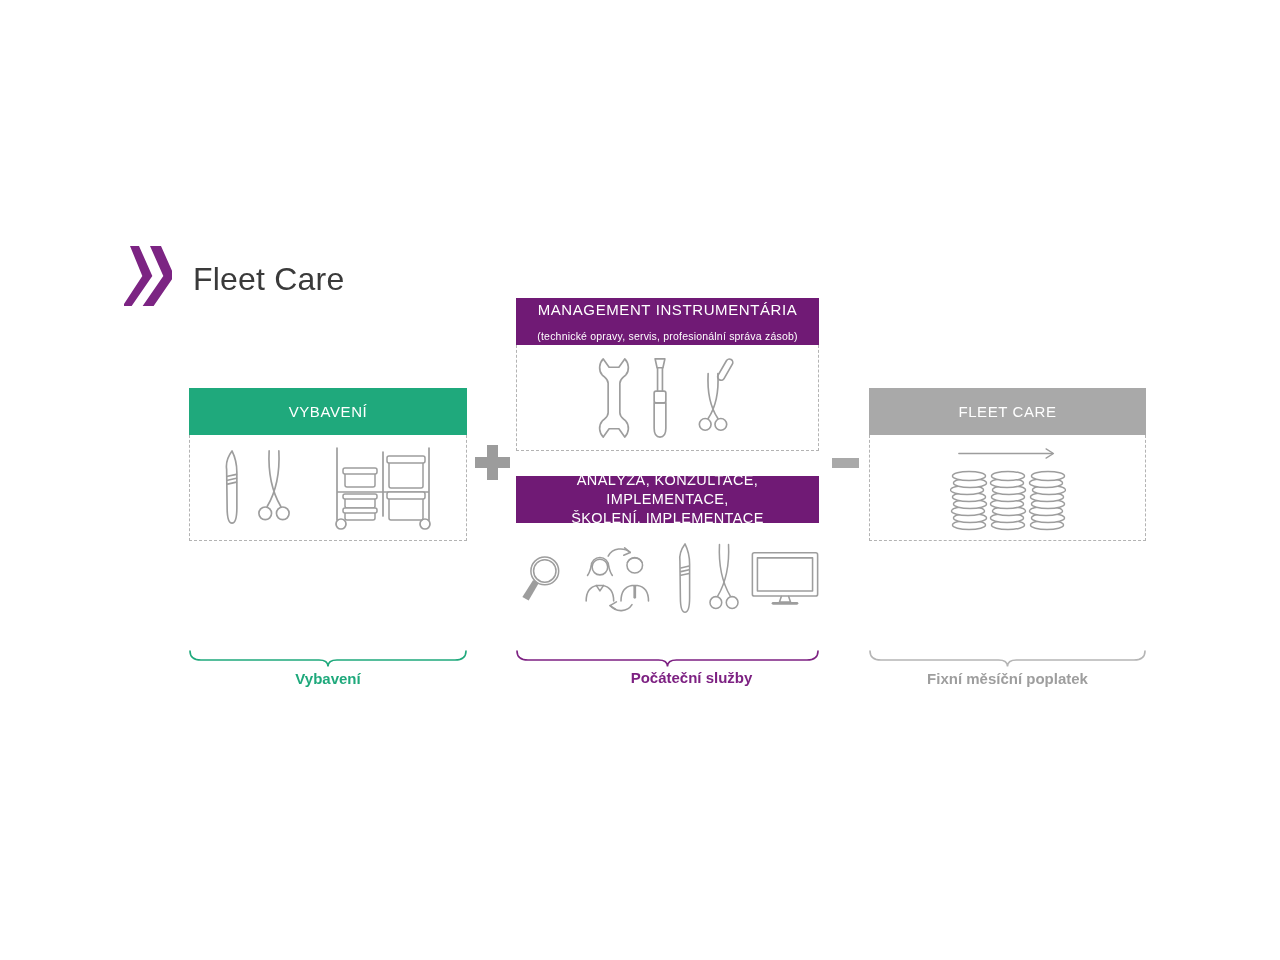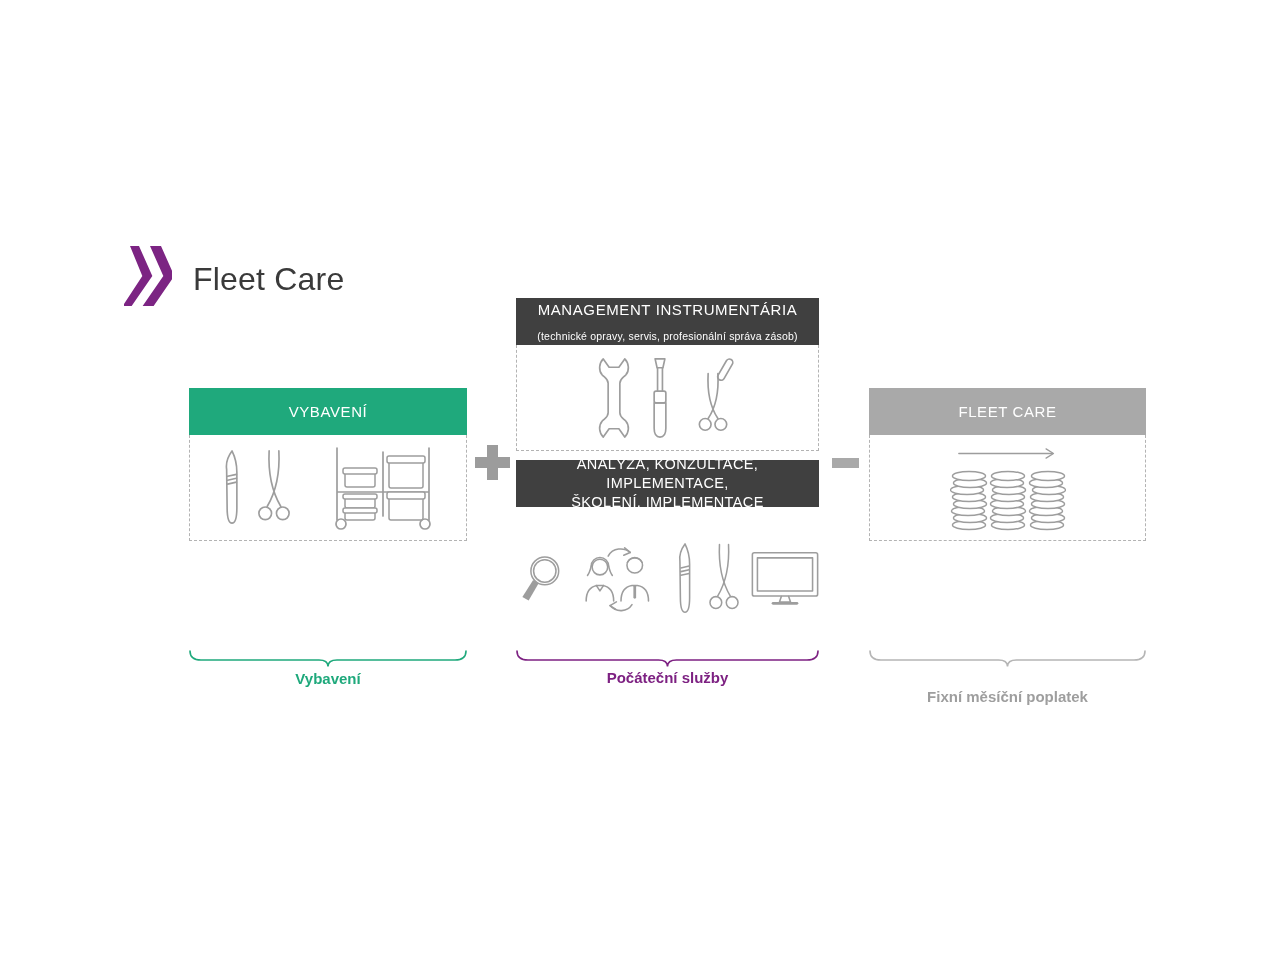--- a/index.html
+++ b/index.html
@@ -10,21 +10,21 @@
   
   .brand-title{font-size:32px;color:#3a3a3a;letter-spacing:.2px;}
 
   
   .col-header{display:flex;flex-direction:column;align-items:center;justify-content:center;
               color:#fff;text-align:center;}
   .col-header .hl{font-size:15px;letter-spacing:.6px;font-weight:400;}
   .col-header .hl2{font-size:14.5px;letter-spacing:.4px;line-height:19px;}
   .col-header .sub{font-size:10.5px;margin-top:12px;letter-spacing:.2px;}
   .hdr-green{background:#1fa97c;}
-  .hdr-purple{background:#404040;}
+  .hdr-purple{background:#701a75;}
   .hdr-gray{background:#a9a9a9;}
 
   .dashed-box{border:1px dashed #b3b3b3;border-top:none;display:flex;align-items:center;
               justify-content:center;background:#fff;}
 
   
   .ln{fill:none;stroke:#9d9d9d;stroke-width:1.7;stroke-linecap:round;stroke-linejoin:round;}
   .lnw{fill:#ffffff;stroke:#9d9d9d;stroke-width:1.5;stroke-linejoin:round;}
   .fillg{fill:#9d9d9d;stroke:none;}
   svg{display:block;}
@@ -107,21 +107,21 @@
     </svg>
     <svg width="52" height="84" viewBox="0 0 52 86">
       <rect class="ln" x="34" y="2" width="7" height="24" rx="3.5" transform="rotate(30 37.5 14)"></rect>
       <path class="ln" d="M20 18 C19 36 22 52 30 64"></path>
       <path class="ln" d="M30 18 C31 36 28 52 20 64"></path>
       <circle class="ln" cx="17" cy="70" r="6"></circle>
       <circle class="ln" cx="33" cy="70" r="6"></circle>
     </svg>
   </div>
 
-  <div class="abs col-header hdr-purple" style="left:516px;top:460px;width:303px;height:47px;">
+  <div class="abs col-header hdr-purple" style="left:516px;top:476px;width:303px;height:47px;">
     <div class="hl2">ANALÝZA, KONZULTACE, IMPLEMENTACE,</div>
     <div class="hl2">ŠKOLENÍ, IMPLEMENTACE</div>
   </div>
 
   <div class="abs" style="left:516px;top:538px;width:303px;height:82px;display:flex;align-items:center;justify-content:center;gap:8px;">
     <svg width="52" height="56" viewBox="0 0 58 58">
       <circle class="ln" cx="31" cy="20" r="15.5"></circle>
       <circle class="ln" cx="31" cy="20" r="12.5"></circle>
       <path d="M18 30 L6 49 L13 53 L24 34 Z" class="fillg"></path>
     </svg>
@@ -204,22 +204,22 @@
   </div>
 
   <svg class="abs" style="left:189px;top:650px;" width="278" height="18" viewBox="0 0 278 18">
     <path fill="none" stroke="#1fa97c" stroke-width="1.6" stroke-linecap="round" d="M1 1 C1 7.5 5.5 10 12 10 L130 10 C135.5 10 139 11.5 139 16.5 C139 11.5 142.5 10 148 10 L266 10 C272.5 10 277 7.5 277 1"></path>
   </svg>
   <div class="abs brace-label lbl-green" style="left:189px;top:670px;width:278px;">Vybavení</div>
 
   <svg class="abs" style="left:516px;top:650px;" width="303" height="18" viewBox="0 0 303 18">
     <path fill="none" stroke="#7d2182" stroke-width="1.6" stroke-linecap="round" d="M1 1 C1 7.5 5.5 10 12 10 L142.5 10 C148 10 151.5 11.5 151.5 16.5 C151.5 11.5 155 10 160.5 10 L291 10 C297.5 10 302 7.5 302 1"></path>
   </svg>
-  <div class="abs" style="left:516px;top:669px;width:303px;">
+  <div class="abs" style="left:540px;top:669px;width:303px;">
     <div class="brace-label lbl-purple">Počáteční služby</div>
   </div>
 
   <svg class="abs" style="left:869px;top:650px;" width="277" height="18" viewBox="0 0 277 18">
     <path fill="none" stroke="#b5b5b5" stroke-width="1.6" stroke-linecap="round" d="M1 1 C1 7.5 5.5 10 12 10 L129.5 10 C135 10 138.5 11.5 138.5 16.5 C138.5 11.5 142 10 147.5 10 L265 10 C271.5 10 276 7.5 276 1"></path>
   </svg>
-  <div class="abs brace-label lbl-gray" style="left:869px;top:688px;width:277px;">Fixní měsíční poplatek</div>
+  <div class="abs brace-label lbl-gray" style="left:869px;top:670px;width:277px;">Fixní měsíční poplatek</div>
 
 </div>
 
 </body></html>

